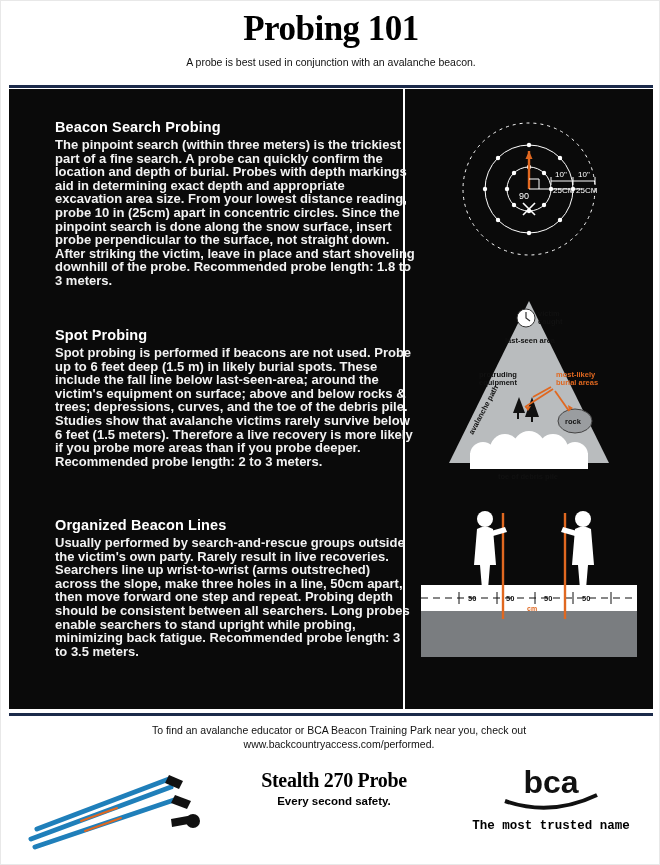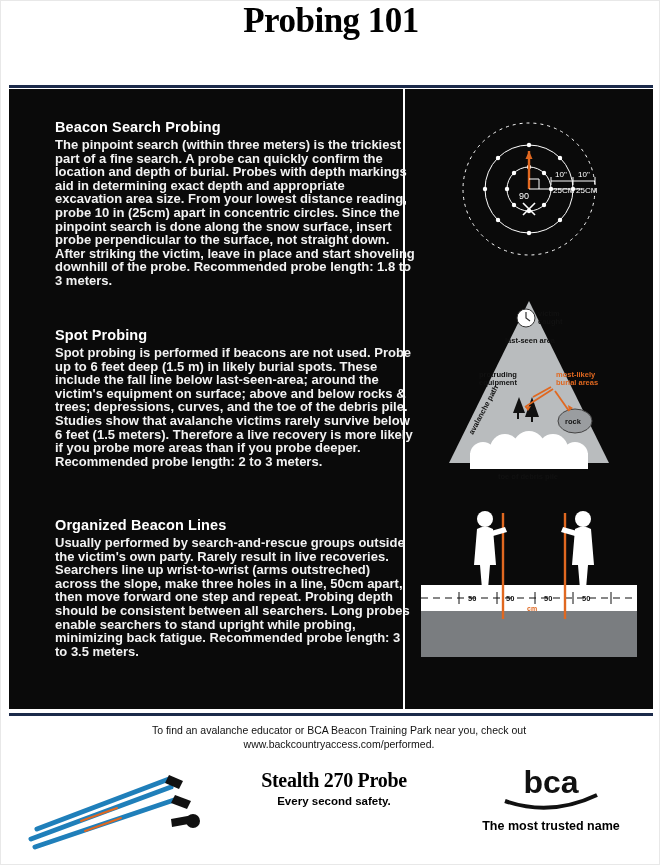--- a/index.html
+++ b/index.html
@@ -21,21 +21,21 @@
   #header {
     position: absolute;
     left: 0; top: 0;
     width: 660px;
     height: 88px;
     background: #ffffff;
     text-align: center;
   }
   #title {
     margin: 0;
-    padding-top: 0;
+    padding-top: 8px;
     font-size: 35px;
     font-weight: bold;
     letter-spacing: -0.5px;
     color: #000;
     font-family: "Liberation Serif", serif;
   }
   #subtitle {
     margin: 0 auto;
     padding-top: 6px;
     width: 610px;
@@ -153,31 +153,32 @@
     width: 196px;
     text-align: center;
   }
   #bca-logo { width: 120px; height: 52px; }
   #bca-tag {
     font-size: 12.5px;
     font-weight: bold;
     line-height: 14px;
     color: #000;
     padding-top: 2px;
-    font-family: Liberation Sans, sans-serif;
+    font-family: Liberation Mono, monospace;
   }
 </style>
 </head>
 <body>
 
 <div id="page">
 
   <div id="header">
     <h1 id="title">Probing 101</h1>
     <div id="subtitle">
+      <div>A probe is best used in conjunction with an avalanche beacon.</div>
     </div>
   </div>
   <div id="header-rule"></div>
 
   <div id="body-panel">
     <div id="panel-divider"></div>
 
     <div class="section" id="sec-beacon">
       <h2>Beacon Search Probing</h2>
       <p>The pinpoint search (within three meters) is the trickiest part of a fine search. A probe can quickly confirm the location and depth of burial. Probes with depth markings aid in determining exact depth and appropriate excavation area size. From your lowest distance reading, probe 10 in (25cm) apart in concentric circles. Since the pinpoint search is done along the snow surface, insert probe perpendicular to the surface, not straight down. After striking the victim, leave in place and start shoveling downhill of the probe. Recommended probe length: 1.8 to 3 meters.</p>

